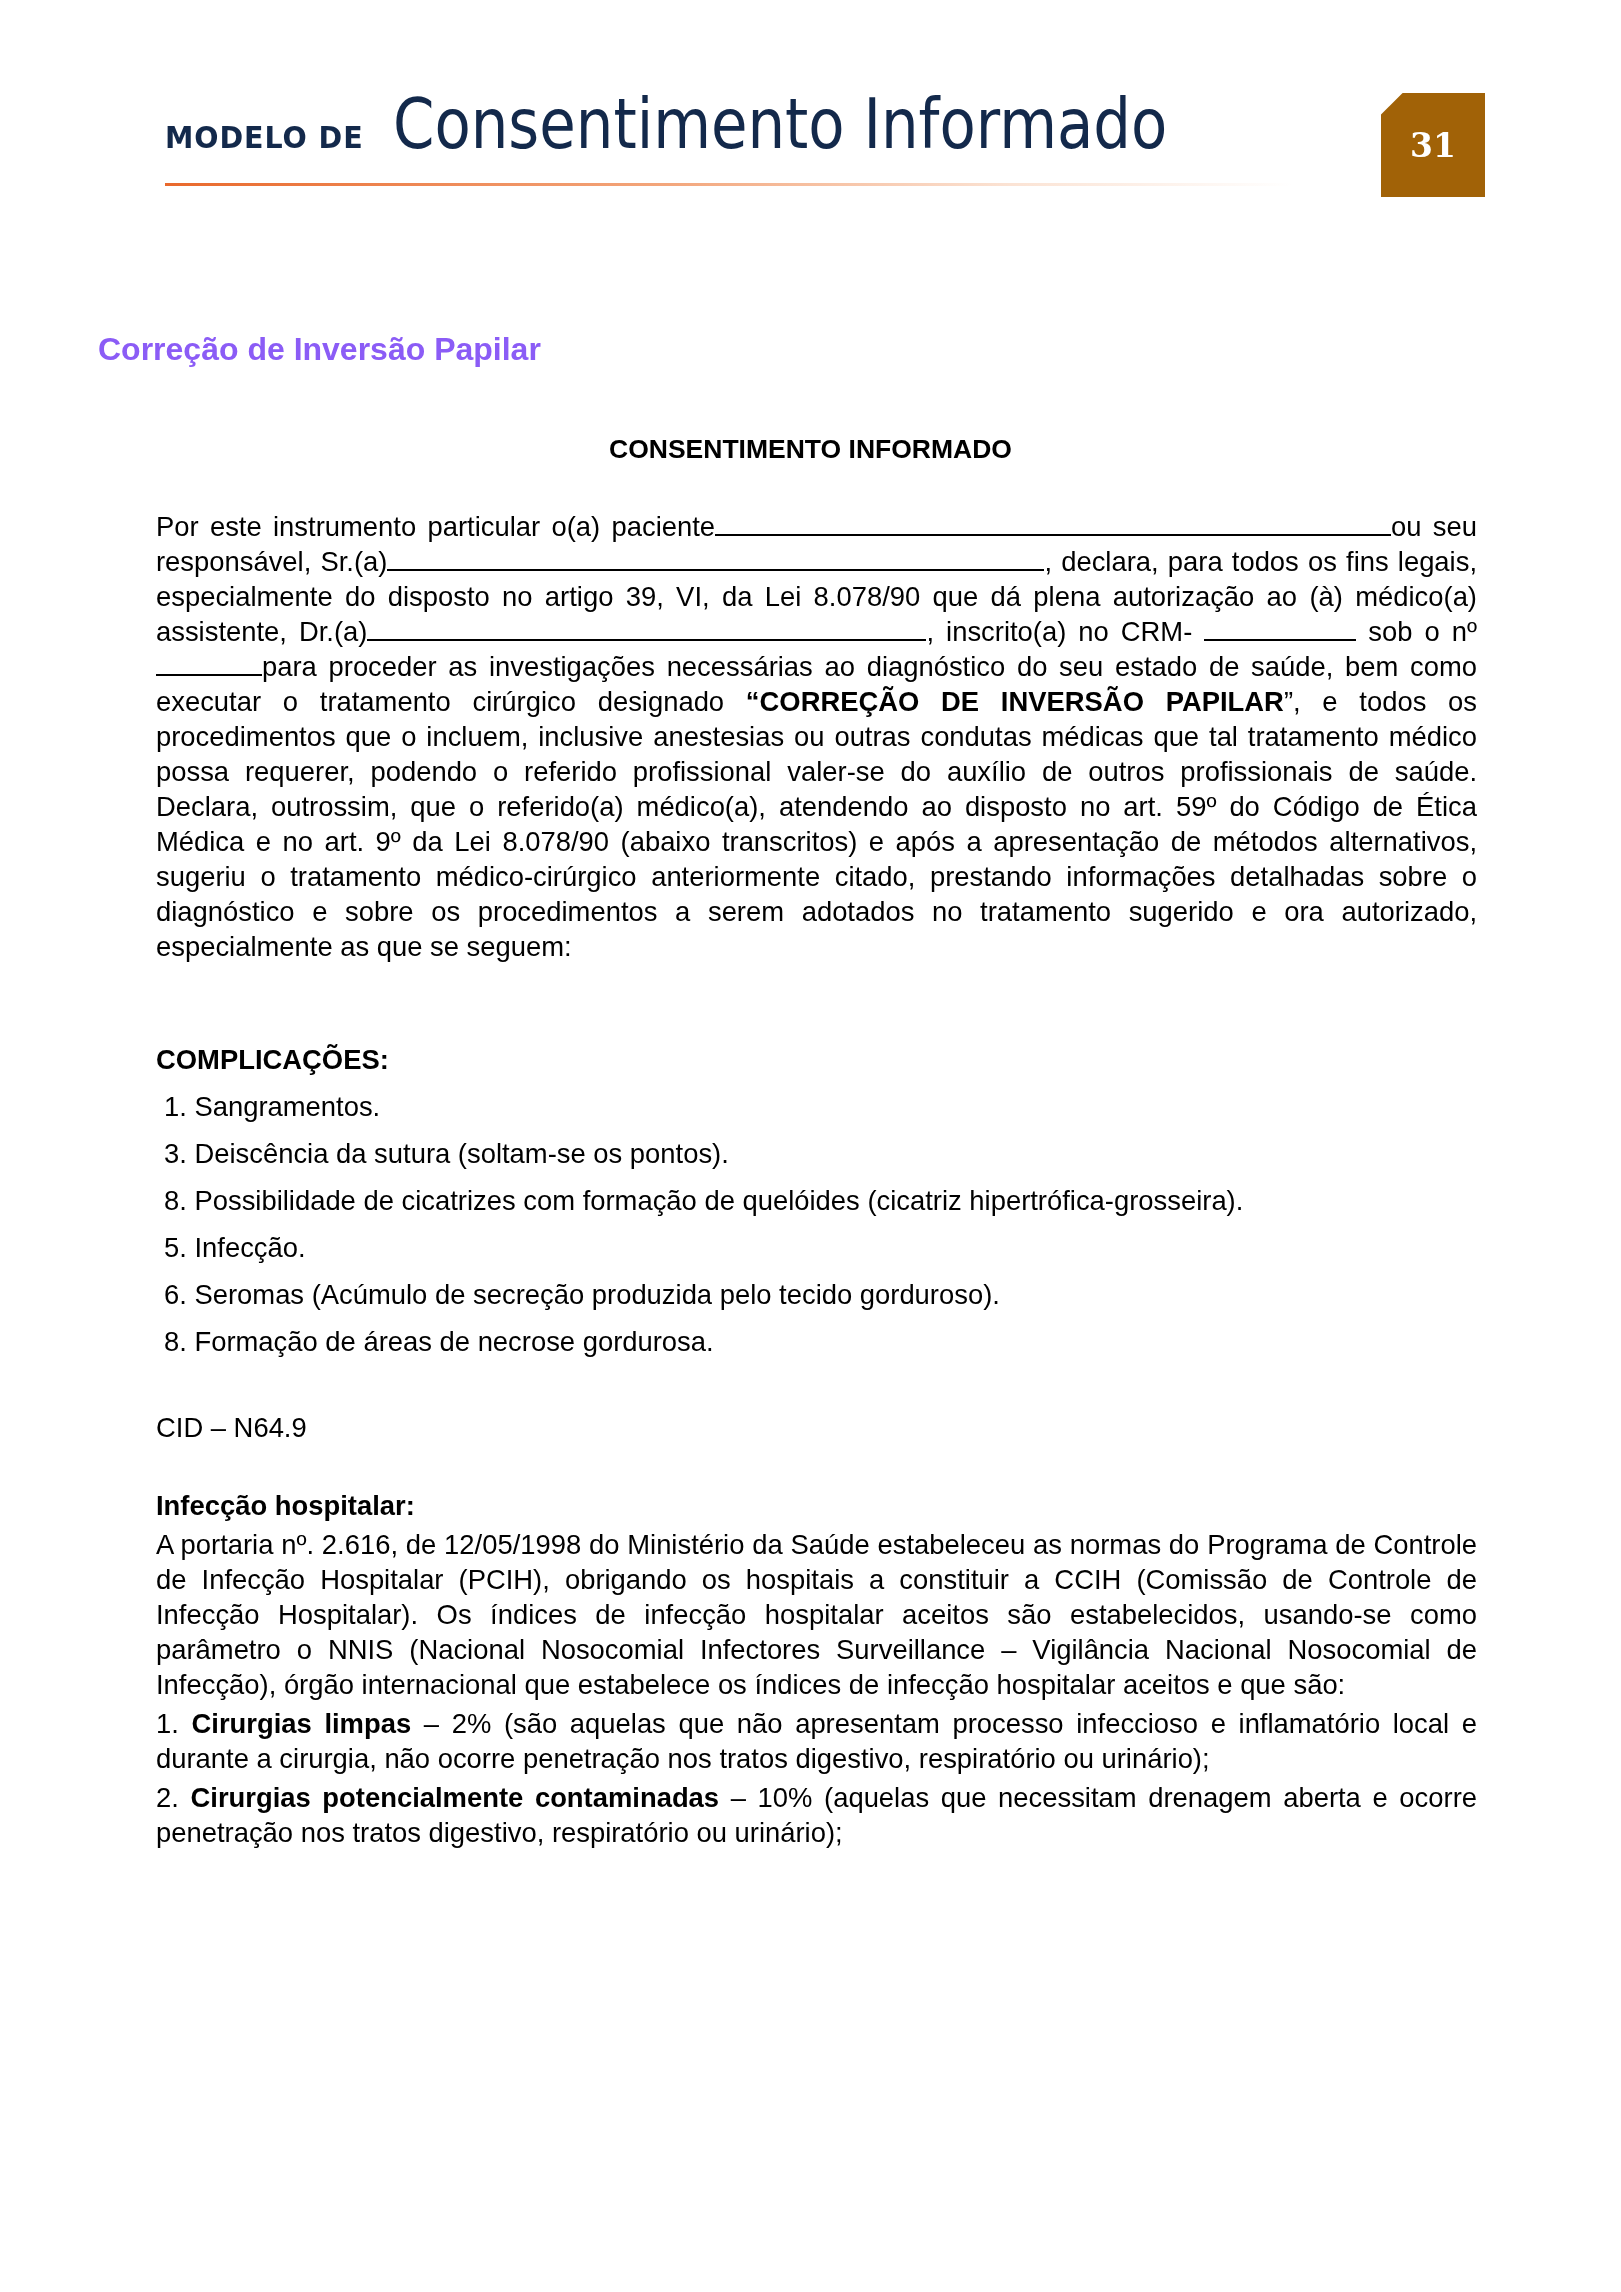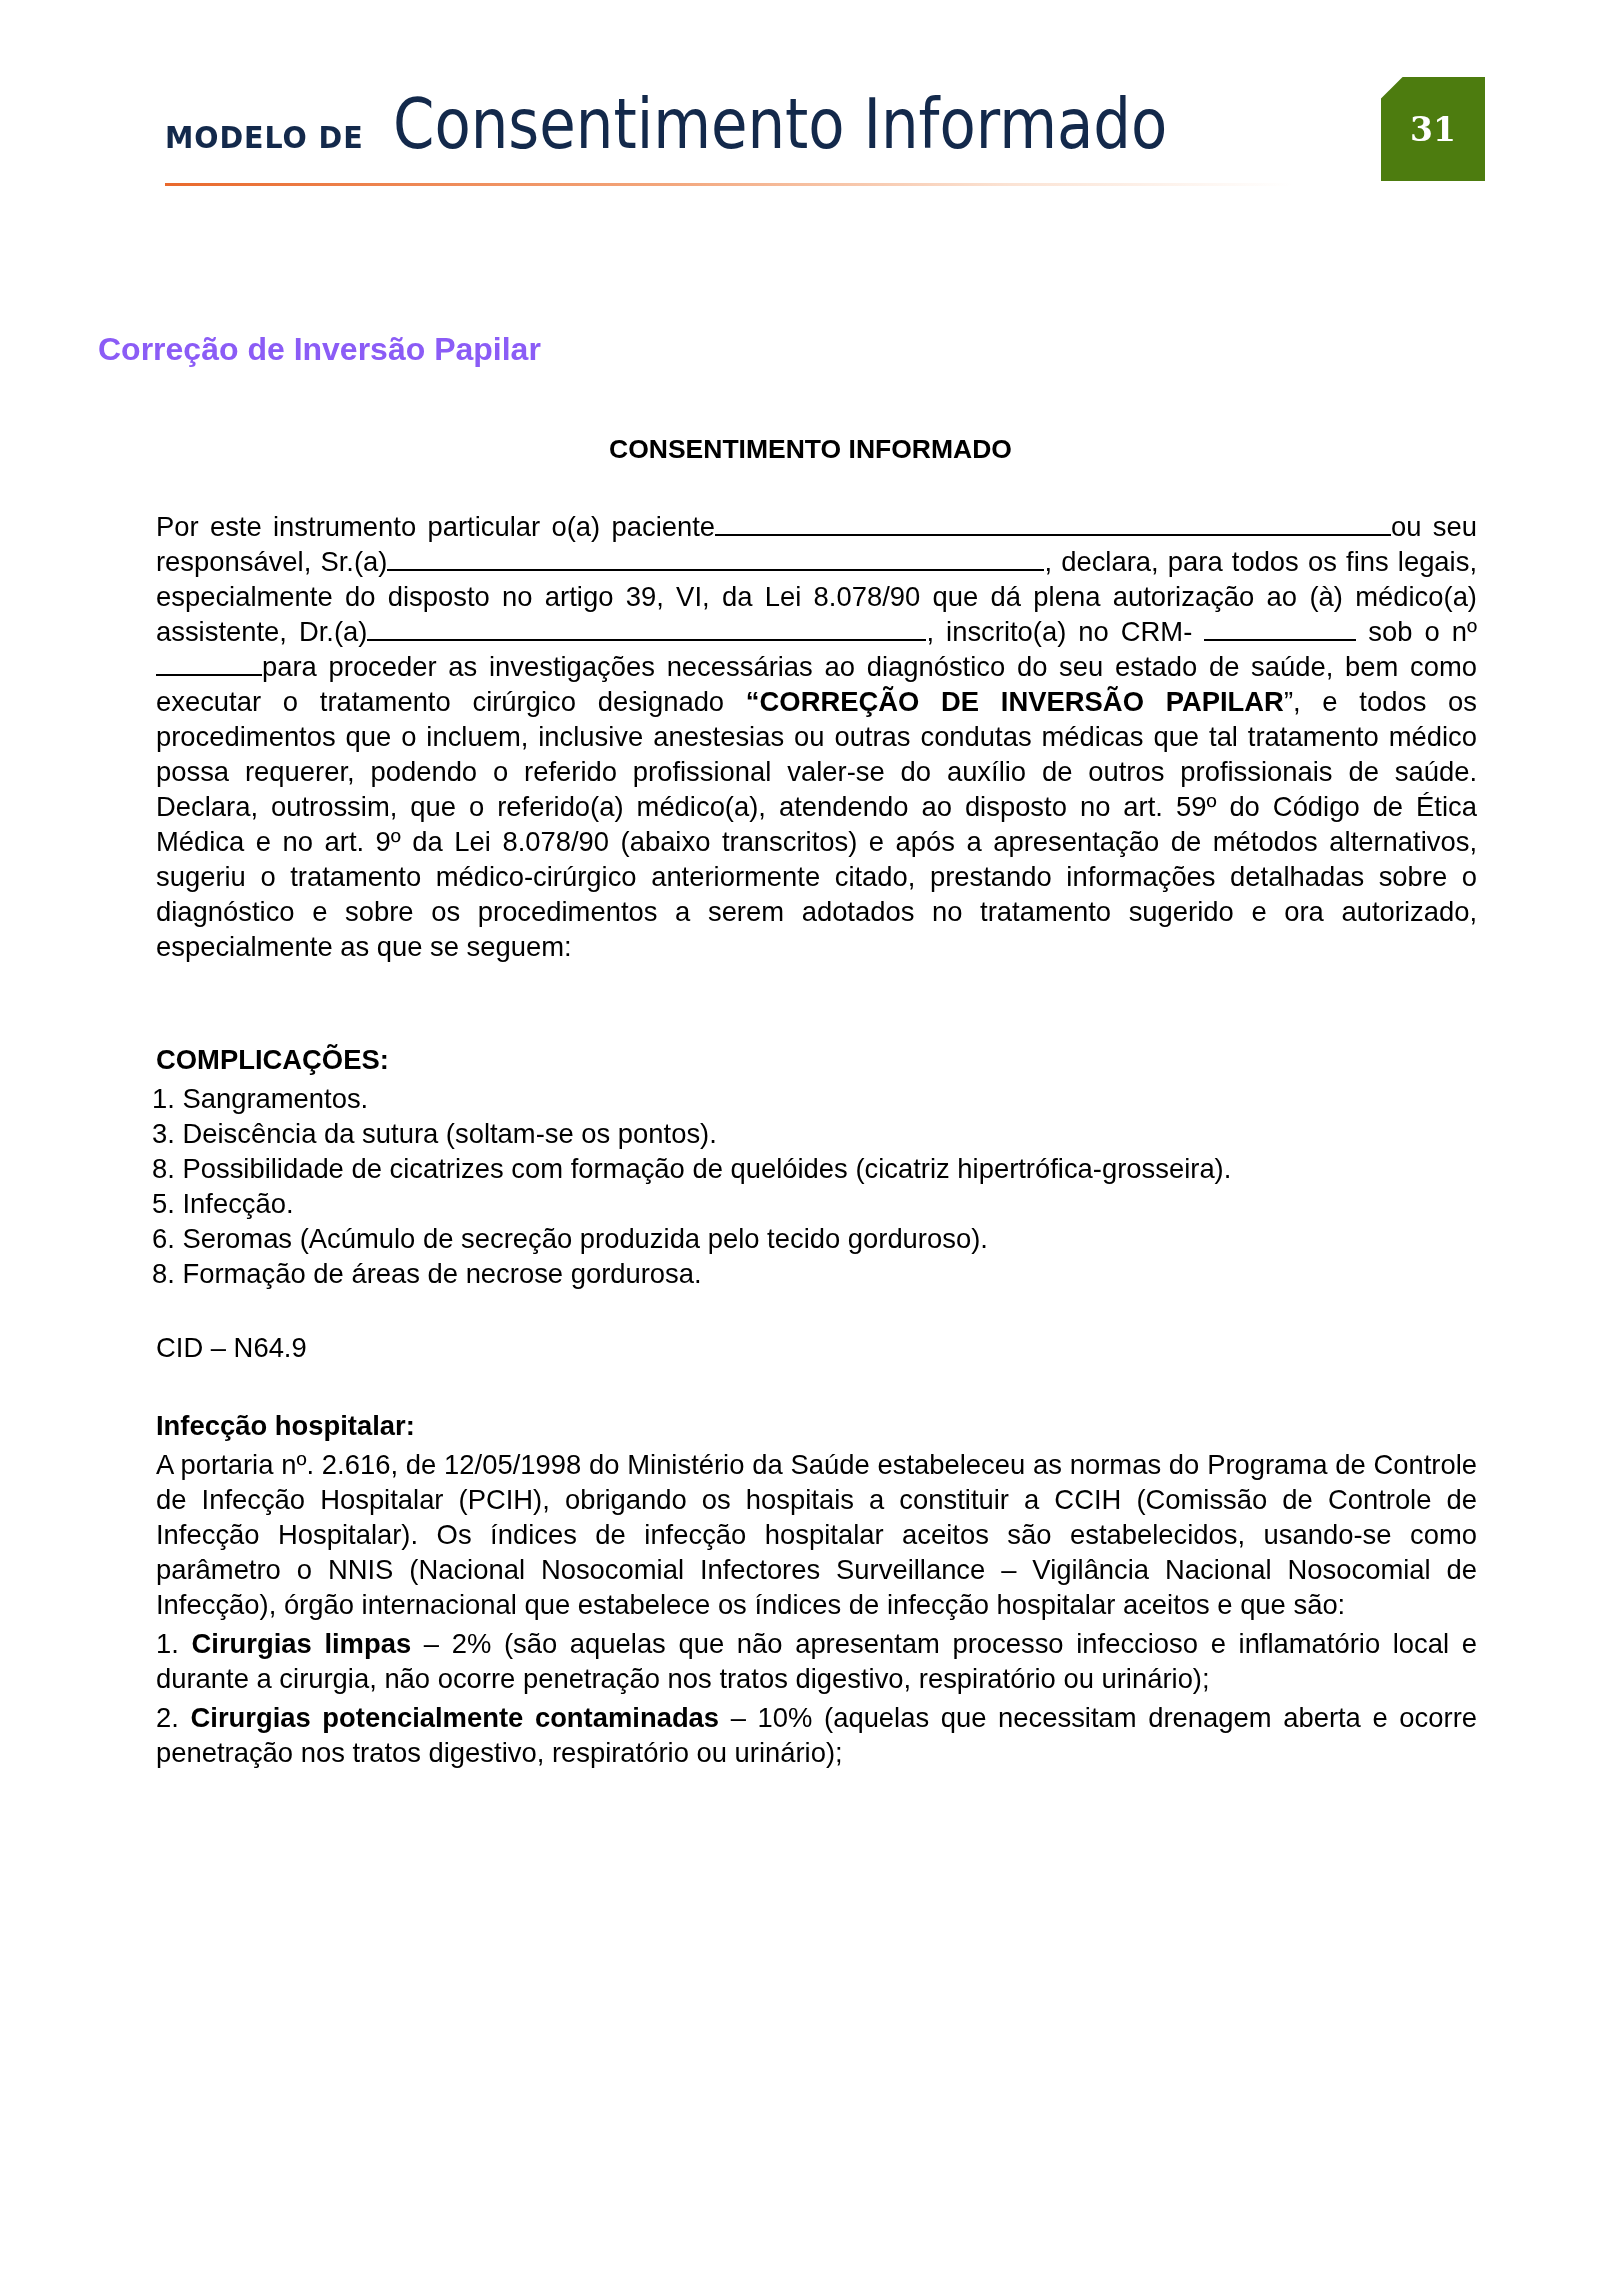--- a/index.html
+++ b/index.html
@@ -11,37 +11,37 @@
   .header-title { position: absolute; left: 0; bottom: 21.6px; white-space: nowrap; color: #13294b; }
   .header-prefix { font-family: "DejaVu Sans", sans-serif; font-weight: bold; font-size: 31px;
                    letter-spacing: 1px; margin-right: 15.7px; vertical-align: baseline; transform: scaleX(0.92);
                    display: inline-block; transform-origin: left bottom; }
   .header-main { font-family: "DejaVu Sans", sans-serif; font-size: 69px; font-weight: normal;
                  letter-spacing: 0px; display: inline-block; transform: scaleX(0.86); transform-origin: left bottom;
                  margin-left: -3.9px; }
   .header-rule { position: absolute; left: 0; bottom: 0; width: 1127px; height: 2.9px;
                  background: linear-gradient(to right, #e9692c 0%, #f3a77d 45%, #fbe3d4 75%, #ffffff 100%); }
 
-  .page-badge { position: absolute; left: 1381px; top: 77px; width: 104px; height: 104px;
-                background: #4d7c0f; clip-path: polygon(21.6px 0, 100% 0, 100% 100%, 0 100%, 0 21.6px);
+  .page-badge { position: absolute; left: 1381px; top: 93px; width: 104px; height: 104px;
+                background: #a16207; clip-path: polygon(21.6px 0, 100% 0, 100% 100%, 0 100%, 0 21.6px);
                 display: flex; align-items: center; justify-content: center; }
   .page-badge span { color: #fff; font-family: "DejaVu Serif", serif; font-weight: bold; font-size: 33px; }
 
   
   .section-title { position: absolute; left: 98px; top: 331px; font-size: 32px; font-weight: bold; color: #8b5cf6; text-align: right; }
   .doc-title { position: absolute; left: 0; width: 1621px; top: 434px; text-align: center;
                font-size: 26.5px; font-weight: bold; }
 
   .content { position: absolute; left: 152px; top: 505px; width: 1329px; font-size: 27.4px; line-height: 35px; }
   .content p { margin: 4px; text-align: justify; }
   .gap { height: 35px; }
   .blank { display: inline-block; border-bottom: 2px solid #000; height: 23.5px; vertical-align: baseline; }
   .b1 { width: 676px; } .b2 { width: 657px; } .b3 { width: 559px; } .b4 { width: 152px; } .b5 { width: 106px; }
   .list { margin: 0; padding: 0; list-style: none; }
-  .list li { margin: 0; }
+  .list li { margin: 12px; }
   strong { font-weight: bold; }
 </style>
 </head>
 <body>
 
 <div class="header">
   <div class="header-title">
     <span class="header-prefix">MODELO DE</span><span class="header-main">Consentimento Informado</span>
   </div>
   <div class="header-rule"></div>

